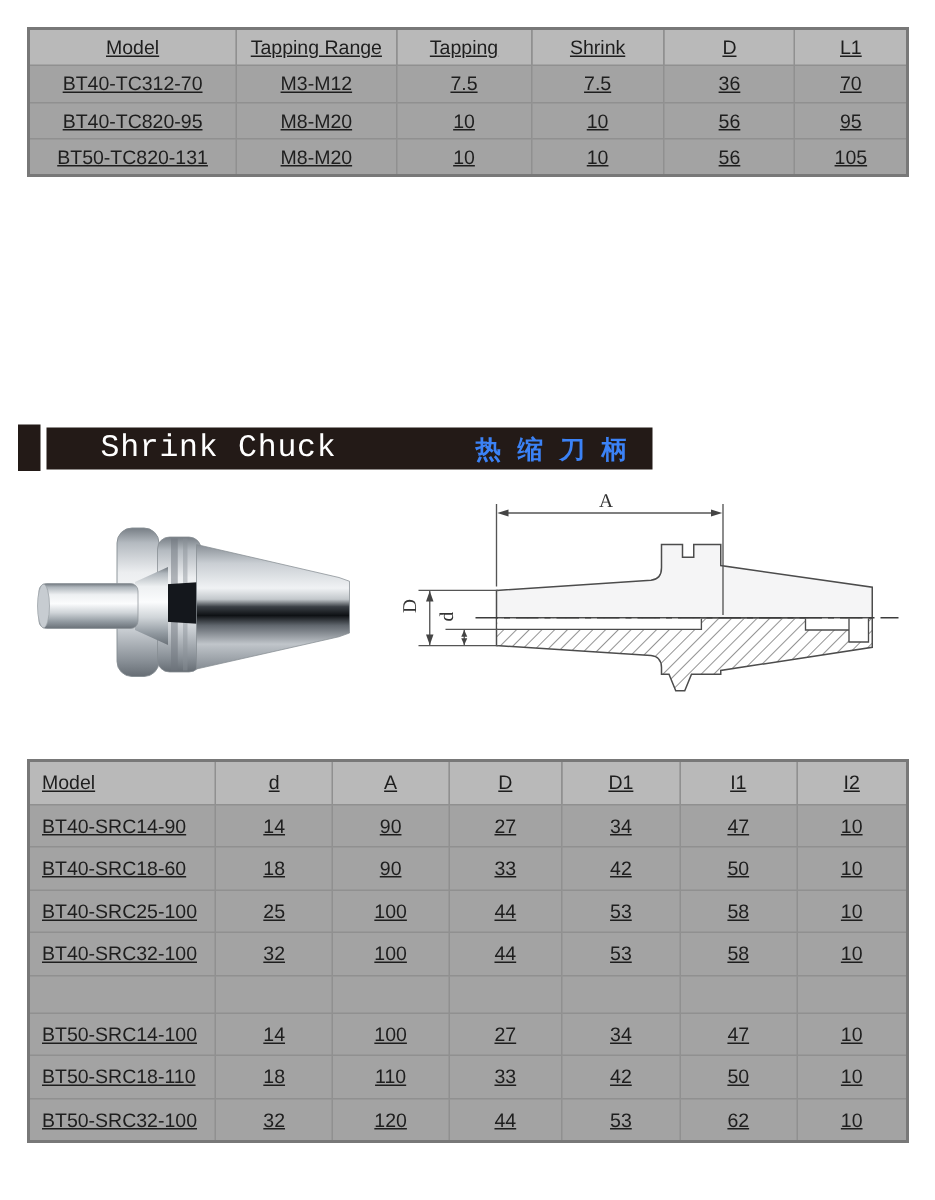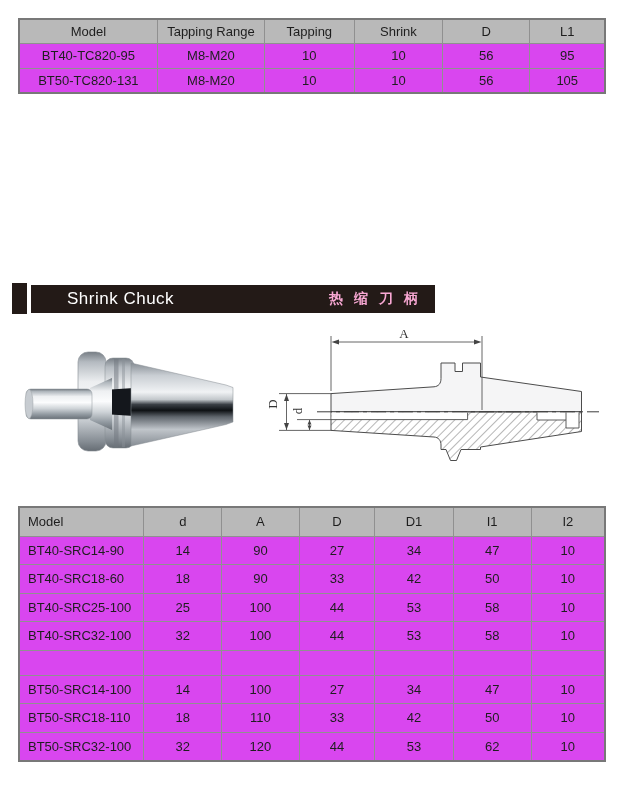--- a/index.html
+++ b/index.html
@@ -1,37 +1,37 @@
 <!DOCTYPE html>
 <html><head>
 <meta charset="utf-8">
 <style>
   html,body{margin:0;padding:0;background:#ffffff;}
   #page{position:relative;width:623px;height:800px;background:#ffffff;overflow:hidden;
         font-family:"Liberation Sans",sans-serif;color:#1e1e1e;}
 
   
-  table{border-collapse:collapse;table-layout:fixed;position:absolute;background:#d946ef;}
+  table{border-collapse:collapse;table-layout:fixed;position:absolute;background:#a3a3a3;text-decoration:underline;}
   th,td{border:1px solid #909090;font-size:13px;font-weight:normal;text-align:center;
         vertical-align:middle;padding:0;color:#1e1e1e;overflow:hidden;white-space:nowrap;}
   thead th{background:#b9b9b9;}
   .t1{left:18px;top:18px;width:588px;border:2px solid #787878;}
   .t1 tr{height:24.5px;}
   .t2{left:18px;top:506px;width:588px;border:2px solid #787878;}
   .t2 thead tr{height:29px;}
   .t2 tbody tr{height:28.5px;}
   .t2 tbody tr.spacer{height:25px;}
   .t2 .left{text-align:left;padding-left:8px;}
 
   
   .banner-square{position:absolute;left:12px;top:283px;width:15px;height:31px;background:#231a17;}
   .banner{position:absolute;left:31px;top:285px;width:404px;height:28px;background:#231a17;
           display:flex;align-items:center;}
-  .banner .en{margin-left:36px;font-size:17px;color:#fff;letter-spacing:.5px;}
-  .banner .zh{margin-left:auto;margin-right:6px;font-size:14px;font-weight:bold;color:#f9a8d4;
+  .banner .en{margin-left:36px;font-size:21px;color:#fff;letter-spacing:.5px;font-family:Liberation Mono, monospace;}
+  .banner .zh{margin-left:auto;margin-right:6px;font-size:17px;font-weight:bold;color:#3b82f6;
               letter-spacing:11px;font-family:"DejaVu Sans",sans-serif;}
 
   
   .photo-svg{position:absolute;left:15px;top:345px;}
   .draw-svg{position:absolute;left:263px;top:326px;}
   .dimtext{font-family:"Liberation Serif",serif;font-size:13px;fill:#333;}
 </style>
 </head>
 <body>
 
@@ -50,20 +50,28 @@
       <tr>
         <th>Model</th>
         <th>Tapping Range</th>
         <th>Tapping</th>
         <th>Shrink</th>
         <th>D</th>
         <th>L1</th>
       </tr>
     </thead>
     <tbody>
+      <tr>
+        <td>BT40-TC312-70</td>
+        <td>M3-M12</td>
+        <td>7.5</td>
+        <td>7.5</td>
+        <td>36</td>
+        <td>70</td>
+      </tr>
       <tr>
         <td>BT40-TC820-95</td>
         <td>M8-M20</td>
         <td>10</td>
         <td>10</td>
         <td>56</td>
         <td>95</td>
       </tr>
       <tr>
         <td>BT50-TC820-131</td>

